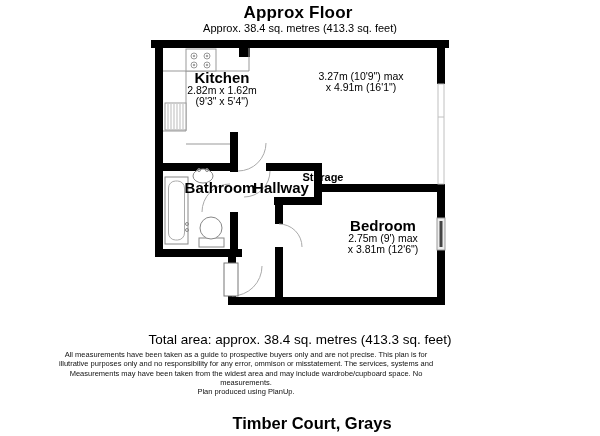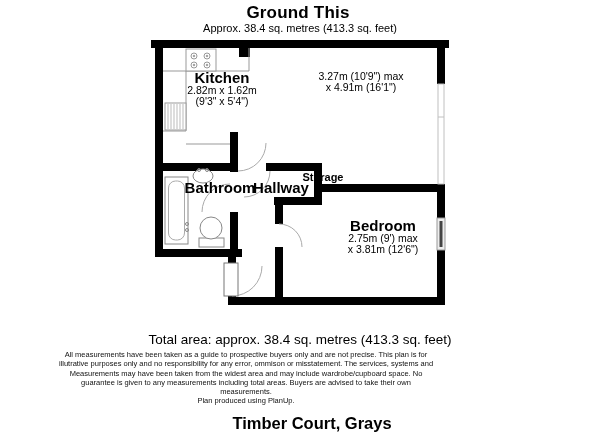--- a/index.html
+++ b/index.html
@@ -20,21 +20,21 @@
   .room-dim{font-size:10.5px;line-height:10.5px;white-space:nowrap;}
   .total-area{font-size:13.5px;}
   .disclaimer{position:absolute;left:0;top:350px;width:492px;text-align:center;}
   .disc-line{font-size:7.5px;line-height:9.3px;color:#111;}
   .credit{font-size:7.5px;line-height:9.3px;color:#111;}
   .footer-address{font-size:16.5px;font-weight:bold;}
 </style>
 </head>
 <body>
 
-<div class="abs ctr page-title" style="left:298px;top:3px;">Ground This</div>
+<div class="abs ctr page-title" style="left:298px;top:3px;">Approx Floor</div>
 <div class="abs ctr page-subtitle" style="left:300px;top:22px;">Approx. 38.4 sq. metres (413.3 sq. feet)</div>
 
 <svg width="600" height="436" viewBox="0 0 600 436">
 
   <g fill="#000000">
     <rect x="151" y="40" width="298" height="8"></rect>
     <rect x="155" y="40" width="8" height="217"></rect>
     <rect x="155" y="249" width="87" height="8"></rect>
     <rect x="228" y="249" width="8" height="18"></rect>
     <rect x="228" y="293" width="8" height="12"></rect>
@@ -138,18 +138,17 @@
   <div class="room-dim">2.75m (9') max</div>
   <div class="room-dim">x 3.81m (12'6")</div>
 </div>
 
 <div class="abs ctr total-area" style="left:300px;top:332px;">Total area: approx. 38.4 sq. metres (413.3 sq. feet)</div>
 
 <div class="disclaimer">
   <div class="disc-line">All measurements have been taken as a guide to prospective buyers only and are not precise. This plan is for</div>
   <div class="disc-line">illutrative purposes only and no responsibility for any error, ommison or misstatement. The services, systems and</div>
   <div class="disc-line">Measurements may have been taken from the widest area and may include wardrobe/cupboard space. No</div>
-  <div class="disc-line">guarantee is given to any measurements including total areas. Buyers are advised to take their own</div>
   <div class="disc-line">measurements.</div>
   <div class="credit">Plan produced using PlanUp.</div>
 </div>
 
 <div class="abs ctr footer-address" style="left:312px;top:414px;">Timber Court, Grays</div>
 
 </body></html>

